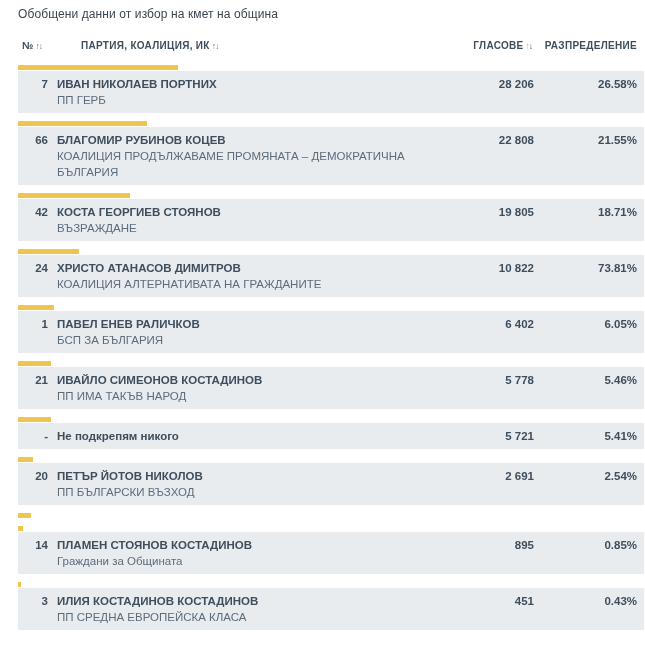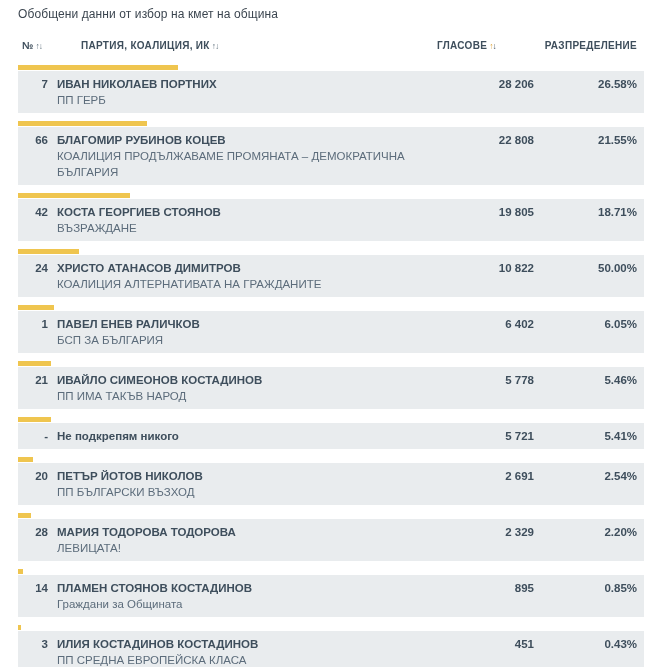--- a/index.html
+++ b/index.html
@@ -4,21 +4,21 @@
 <style>
   * { margin:0; padding:0; box-sizing:border-box; }
   html,body { width:645px; height:667px; background:#ffffff; overflow:hidden; }
   body { font-family:"Liberation Sans", sans-serif; color:#3E4E5C; }
   .page { padding:4px 1px 0 18px; width:645px; }
   .title { font-size:12px; line-height:20px; font-weight:500; color:#3C4650; letter-spacing:0.1px; }
   .thead { display:flex; align-items:flex-start; margin-top:16px; font-size:10px; font-weight:bold;
            color:#3E4E5C; letter-spacing:0.3px; line-height:12px; }
   .col-num   { width:30px; padding-left:4px; }
   .col-party { flex:1 1 auto; margin-left:8px; min-width:0;padding-left:25px; }
-  .col-votes { width:95px; text-align:left; flex:0 0 auto; }
+  .col-votes { width:95px; text-align:right; flex:0 0 auto; }
   .col-pct   { width:112px; text-align:right; flex:0 0 auto; padding-right:7px; }
   .sort { font-size:8.5px; letter-spacing:-1px; margin-left:2px; color:#62737F; font-weight:bold; }
   .sort .up-active { color:#DFA63E; }
   .sort .down-active { color:#3E4E5C; }
   .rows { margin-top:13px; }
   .row { margin-bottom:8px; }
   .bar { height:5px; background:#EFC54F; margin-bottom:1px; min-width:2px; }
   .row-body { background:#E9ECEE; display:flex; align-items:flex-start; padding:5px 0 5px 0; }
   .row-body .cell { font-size:11.5px; line-height:16px; }
   .num  { width:30px; text-align:right; font-weight:bold; flex:0 0 auto; }
@@ -84,21 +84,21 @@
 
   <div class="row">
     <div class="bar" style="width: 61.4px;"></div>
     <div class="row-body">
       <div class="cell num">24</div>
       <div class="cell cand">
         <div class="name">ХРИСТО АТАНАСОВ ДИМИТРОВ</div>
         <div class="party">КОАЛИЦИЯ АЛТЕРНАТИВАТА НА ГРАЖДАНИТЕ</div>
       </div>
       <div class="cell votes">10 822</div>
-      <div class="cell pct">50.00%</div>
+      <div class="cell pct">73.81%</div>
     </div>
   </div>
 
   <div class="row">
     <div class="bar" style="width: 36.3px;"></div>
     <div class="row-body">
       <div class="cell num">1</div>
       <div class="cell cand">
         <div class="name">ПАВЕЛ ЕНЕВ РАЛИЧКОВ</div>
         <div class="party">БСП ЗА БЪЛГАРИЯ</div>
@@ -142,29 +142,20 @@
         <div class="name">ПЕТЪР ЙОТОВ НИКОЛОВ</div>
         <div class="party">ПП БЪЛГАРСКИ ВЪЗХОД</div>
       </div>
       <div class="cell votes">2 691</div>
       <div class="cell pct">2.54%</div>
     </div>
   </div>
 
   <div class="row">
     <div class="bar" style="width: 13.2px;"></div>
-    <div class="row-body">
-      <div class="cell num">28</div>
-      <div class="cell cand">
-        <div class="name">МАРИЯ ТОДОРОВА ТОДОРОВА</div>
-        <div class="party">ЛЕВИЦАТА!</div>
-      </div>
-      <div class="cell votes">2 329</div>
-      <div class="cell pct">2.20%</div>
-    </div>
   </div>
 
   <div class="row">
     <div class="bar" style="width: 5.1px;"></div>
     <div class="row-body">
       <div class="cell num">14</div>
       <div class="cell cand">
         <div class="name">ПЛАМЕН СТОЯНОВ КОСТАДИНОВ</div>
         <div class="party">Граждани за Общината</div>
       </div>

